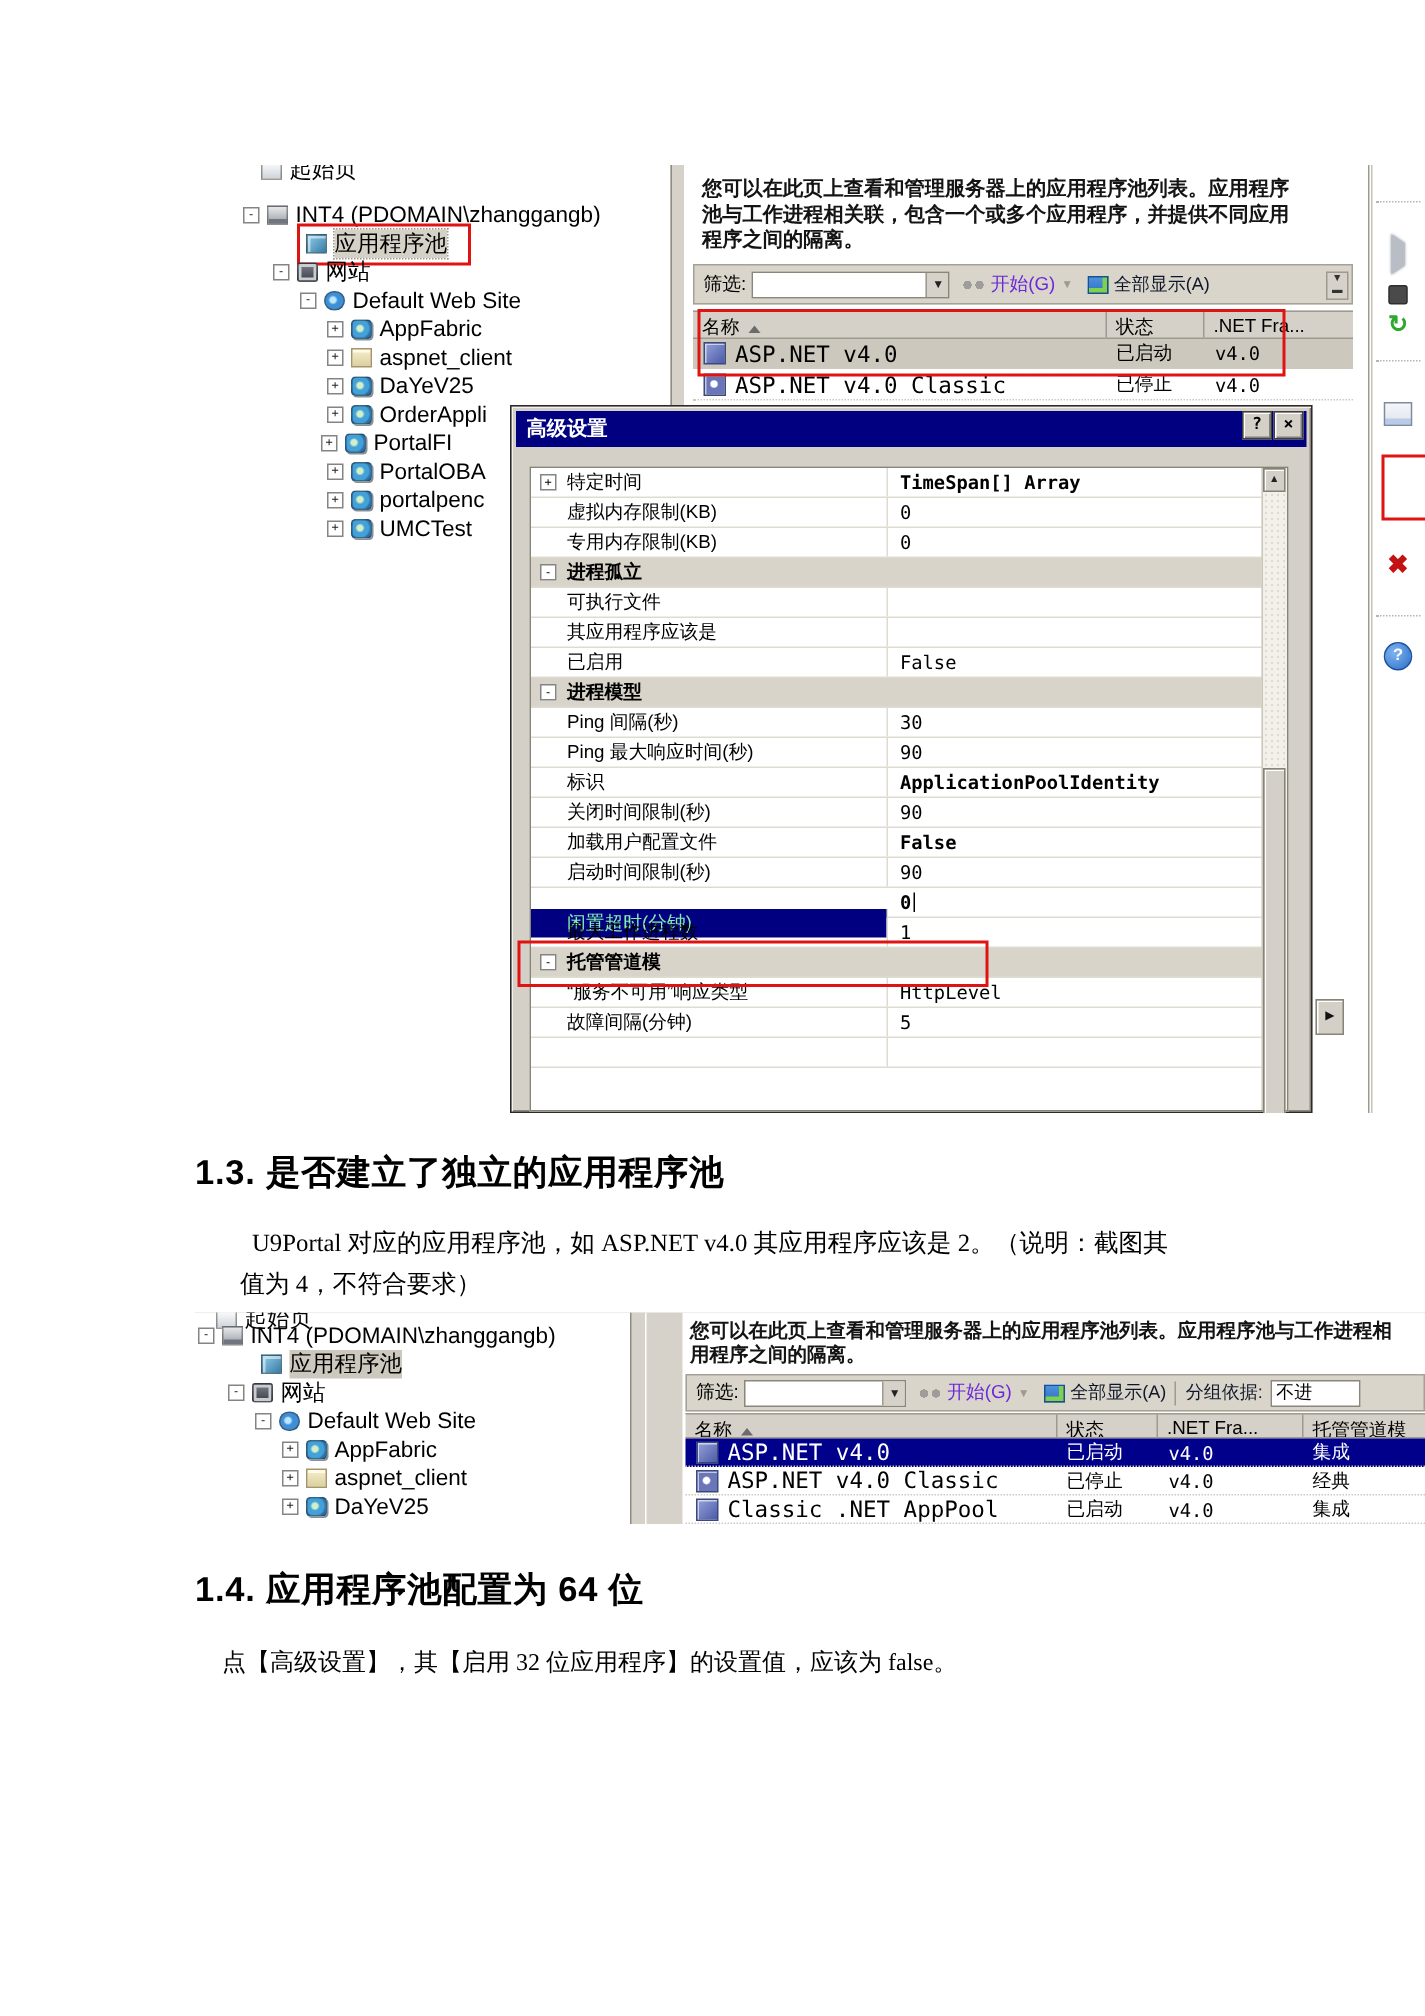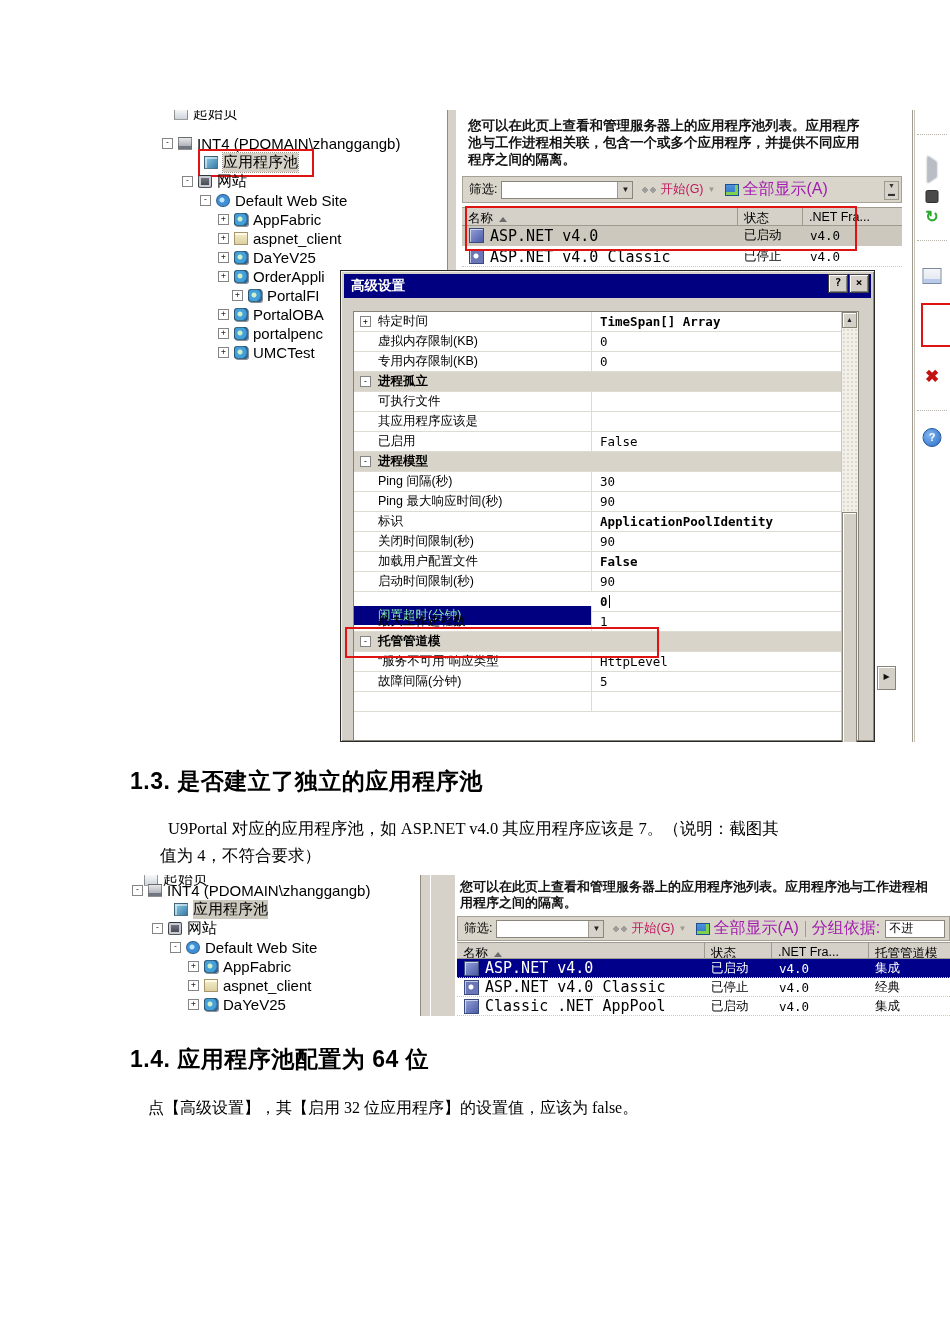--- a/index.html
+++ b/index.html
@@ -41,24 +41,24 @@
   #shot1 .desc{left:12px;font-size:13.5px;}
   #shot2 .desc{left:5px;font-size:13px;}
   .tbar{position:absolute;background:#d9d5cb;border:1px solid #a5a197;display:flex;align-items:center;box-sizing:border-box;}
   #shot1 .tbar{left:6px;top:66px;width:440px;height:27px;}
   #shot2 .tbar{left:2px;top:41px;width:493px;height:25px;}
   .tlabel{font-size:12.5px;margin:0 4px 0 6px;flex:none;}
   .combo{background:#fff;border:1px solid #8a867c;height:18px;display:flex;align-items:center;justify-content:space-between;box-sizing:border-box;flex:none;font-size:12px;padding-left:3px;}
   .combo .da{width:14px;height:100%;background:#d6d2c9;border-left:1px solid #9e9a90;font-size:8px;line-height:16px;text-align:center;color:#222;}
   .ic-bino{width:16px;height:11px;margin:0 3px 0 8px;flex:none;opacity:.75;
     background:radial-gradient(circle 4px at 4px 6px,#8b8b8b 70%,transparent 71%),radial-gradient(circle 4px at 12px 6px,#8b8b8b 70%,transparent 71%);}
-  .gray-t{color:#be185d;font-size:12.5px;flex:none;}
+  .gray-t{color:#6d28d9;font-size:12.5px;flex:none;}
   .dd-gray{color:#a09a8e;font-size:8px;margin:0 4px;flex:none;}
   .ic-show{width:14px;height:12px;flex:none;margin:0 3px 0 6px;background:linear-gradient(#4f95e0,#2d6fc0);box-shadow:inset 0 0 0 1px #1d4f90, inset -4px -4px 0 #7fd04f;}
-  .blk-t{color:#a21caf;font-size:16px;flex:none;}
+  .blk-t{color:#0f172a;font-size:12px;flex:none;}
   .tsep{width:1px;height:16px;background:#9e9a90;margin:0 6px;flex:none;}
   .tbar-w{position:absolute;right:2px;bottom:2px;width:13px;height:17px;background:#d6d2c9;border:1px solid #9e9a90;font-size:7px;line-height:8px;text-align:center;color:#333;}
 
   .lhead{position:absolute;background:#d5d1c8;border-top:1px solid #9e9a90;border-bottom:1px solid #9e9a90;display:flex;box-sizing:border-box;}
   #shot1 .lhead{left:6px;top:97px;width:440px;height:19px;}
   #shot2 .lhead{left:2px;top:67px;width:493px;height:17px;}
   .hc{font-size:12.5px;padding:2px 0 0 6px;box-sizing:border-box;border-right:1px solid #9e9a90;white-space:nowrap;overflow:hidden;}
   .sortup{display:inline-block;width:0;height:0;border-left:4px solid transparent;border-right:4px solid transparent;border-bottom:5px solid #6b6b6b;margin-left:6px;}
   .lrow{position:absolute;display:flex;align-items:center;box-sizing:border-box;border-bottom:1px dotted #cdc9bf;}
   .lrow .ric{width:13px;height:13px;flex:none;margin:0 6px 0 7px;border:1px solid #3a4a7a;background:linear-gradient(135deg,#97a2d8,#4a5aa8);box-shadow:inset 1px 1px 0 rgba(255,255,255,.6);}
@@ -153,21 +153,21 @@
     <div class="ti" style="left:58px;top:138px">
       <span class="tbox plus"></span>
       <span class="tic ic-app"></span>
       <span class="tl">DaYeV25</span>
     </div>
     <div class="ti" style="left:58px;top:157px">
       <span class="tbox plus"></span>
       <span class="tic ic-app"></span>
       <span class="tl">OrderAppli</span>
     </div>
-    <div class="ti" style="left:72px;top:176px">
+    <div class="ti" style="left:54px;top:176px">
       <span class="tbox plus"></span>
       <span class="tic ic-app"></span>
       <span class="tl">PortalFI</span>
     </div>
     <div class="ti" style="left:58px;top:195px">
       <span class="tbox plus"></span>
       <span class="tic ic-app"></span>
       <span class="tl">PortalOBA</span>
     </div>
     <div class="ti" style="left:58px;top:214px">
@@ -339,21 +339,21 @@
       <div class="dsb">
         <div class="sbtn" style="top:0">▲</div>
         <div class="sthumb" style="top:200px;height:232px"></div>
       </div>
     </div>
     <div class="redbox" style="left:4px;top:356px;width:310px;height:27px"></div>
   </div>
 </div>
 
 <div class="h2" style="top:766px">1.3. 是否建立了独立的应用程序池</div>
-<div class="para" style="left:168px;top:818px">U9Portal 对应的应用程序池，如 ASP.NET v4.0 其应用程序应该是 7。（说明：截图其</div>
+<div class="para" style="left:168px;top:818px">U9Portal 对应的应用程序池，如 ASP.NET v4.0 其应用程序应该是 2。（说明：截图其</div>
 <div class="para" style="left:160px;top:845px">值为 4，不符合要求）</div>
 
 <div id="shot2" class="shot">
   <div class="tree">
     <div class="ti" style="left:14px;top:-5px">
       <span class="tic ic-page"></span>
       <span class="tl">起始页</span>
     </div>
     <div class="ti" style="left:2px;top:6px">
       <span class="tbox minus"></span>

